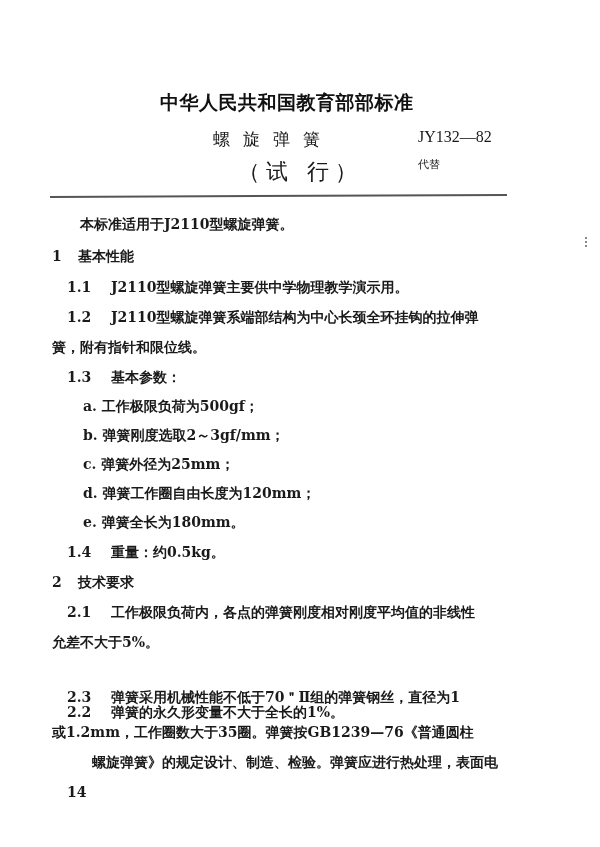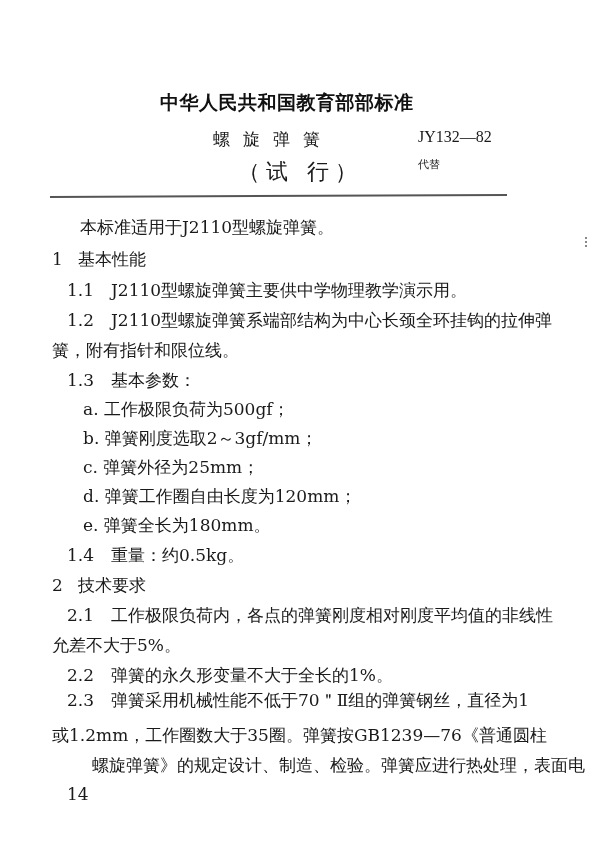--- a/index.html
+++ b/index.html
@@ -7,21 +7,21 @@
       width: 600px; height: 847px; background: #ffffff; position: relative; overflow: hidden;
       font-family: "DejaVu Serif", "Liberation Serif", serif; color: #1a1a1a;
     }
     .abs { position: absolute; white-space: nowrap; }
     .header-title { left: 160px; top: 90px; font-size: 19px; letter-spacing: 0.5px; font-family: "DejaVu Sans", sans-serif; font-weight: bold; color: #111; }
     .std-name { left: 213px; top: 128px; font-size: 17px; letter-spacing: 13px; }
     .std-code { left: 418px; top: 128px; font-size: 16px; font-family: "Liberation Serif", serif; }
     .std-trial { left: 238px; top: 157px; font-size: 22px; letter-spacing: 6px; }
     .std-replace { left: 418px; top: 157px; font-size: 11px; }
     .divider { left: 50px; top: 195px; width: 457px; height: 2px; background: #555; transform: rotate(-0.25deg); }
-    .line { font-size: 17px; }
+    .line { font-size: 14px; font-weight: bold; }
     .num { display: inline-block; }
     .margin-mark { left: 585px; top: 237px; width: 2px; height: 10px; border-left: 2px dotted #888; }
   </style>
 </head>
 <body>
 
 <div class="abs header-title">中华人民共和国教育部部标准</div>
 <div class="abs std-name">螺旋弹簧</div>
 <div class="abs std-code">JY132—82</div>
 <div class="abs std-trial">（试 行）</div>
@@ -60,21 +60,21 @@
 <div class="abs line" style="left:52px; top:574px;">
   <span class="num" style="width:26px;">2</span><span>技术要求</span>
 </div>
 
 <div class="abs line" style="left:67px; top:604px;">
   <span class="num" style="width:44px;">2.1</span><span>工作极限负荷内，各点的弹簧刚度相对刚度平均值的非线性</span>
 </div>
 <div class="abs line" style="left:52px; top:634px;">允差不大于5%。</div>
 
 <div class="abs line" style="left:67px; top:664px;">
-  <span class="num" style="width:44px;">2.2</span><span>弹簧的永久形变量不大于全长的1%。</span>
+  <span class="num" style="width:44px;margin-top:40px;">2.2</span><span>弹簧的永久形变量不大于全长的1%。</span>
 </div>
 
 <div class="abs line" style="left:67px; top:656px;margin-top:33px;">
   <span class="num" style="width:44px;">2.3</span><span>弹簧采用机械性能不低于70＂Ⅱ组的弹簧钢丝，直径为1</span>
 </div>
 <div class="abs line" style="left:52px; top:724px;">或1.2mm，工作圈数大于35圈。弹簧按GB1239—76《普通圆柱</div>
 <div class="abs line" style="left:52px; top:754px;margin-left:40px;">螺旋弹簧》的规定设计、制造、检验。弹簧应进行热处理，表面电</div>
 
 <div class="abs line" style="left:67px; top:784px;">14</div>
 

